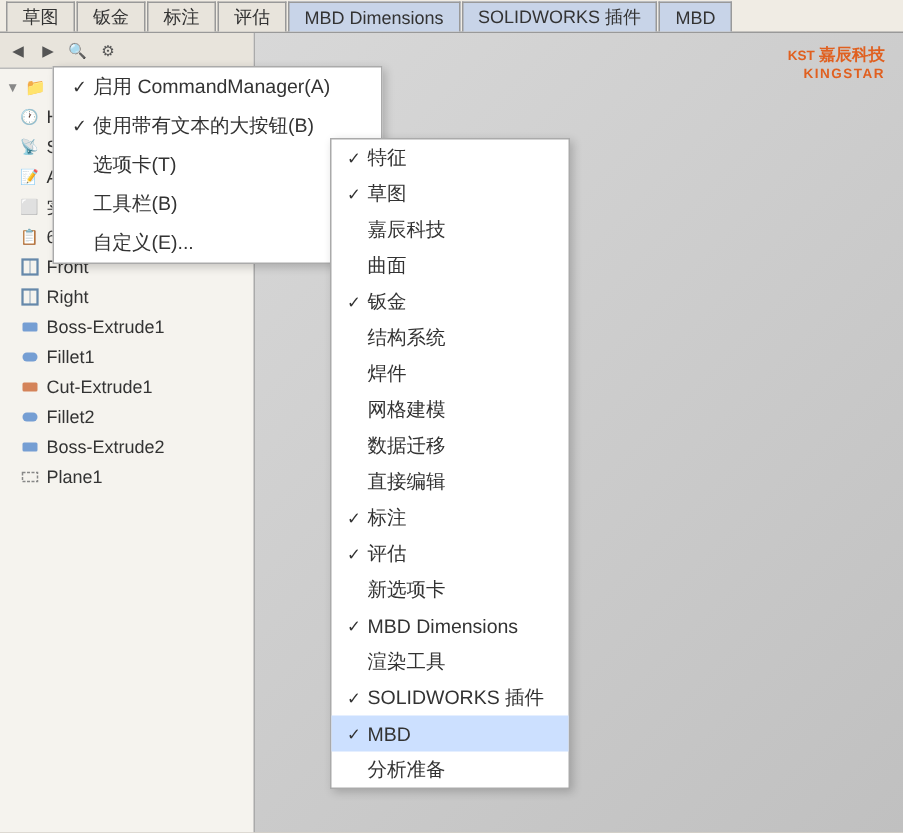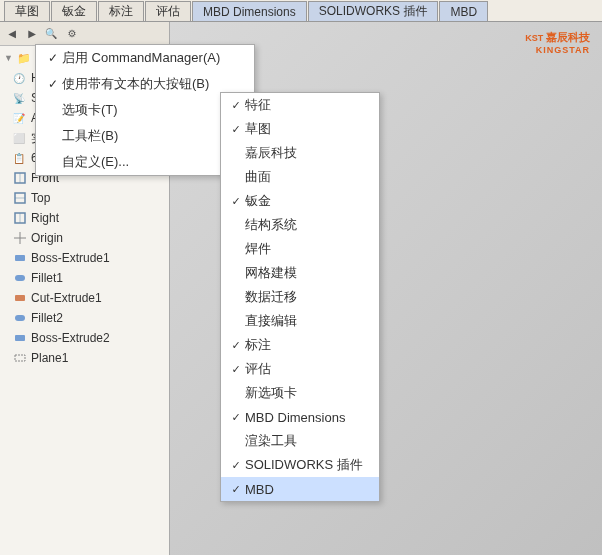--- a/index.html
+++ b/index.html
@@ -279,44 +279,24 @@
               <line x1="6" y1="1" x2="6" y2="11" stroke="#6688aa" stroke-width="0.5"></line>
             </svg>
         </span>
         <span>Front</span>
       </div>
       <div class="tree-item tree-indent-1">
         <span class="expander"></span>
         <span class="icon">
           <svg width="12" height="12" viewBox="0 0 12 12">
               <rect x="1" y="1" width="10" height="10" fill="none" stroke="#6688aa" stroke-width="1.5"></rect>
-              <line x1="1" y1="6" x2="11" y2="6" stroke="#6688aa" stroke-width="0.5"></line>
-            </svg>
-        </span>
-        <span>Top</span>
-      </div>
-      <div class="tree-item tree-indent-1">
-        <span class="expander"></span>
-        <span class="icon">
-          <svg width="12" height="12" viewBox="0 0 12 12">
-              <rect x="1" y="1" width="10" height="10" fill="none" stroke="#6688aa" stroke-width="1.5"></rect>
               <line x1="6" y1="1" x2="6" y2="11" stroke="#6688aa" stroke-width="0.5"></line>
             </svg>
         </span>
         <span>Right</span>
-      </div>
-      <div class="tree-item tree-indent-1">
-        <span class="expander"></span>
-        <span class="icon">
-          <svg width="12" height="12" viewBox="0 0 12 12">
-              <line x1="6" y1="0" x2="6" y2="12" stroke="#888" stroke-width="1"></line>
-              <line x1="0" y1="6" x2="12" y2="6" stroke="#888" stroke-width="1"></line>
-            </svg>
-        </span>
-        <span>Origin</span>
       </div>
       <div class="tree-item tree-indent-1">
         <span class="expander"></span>
         <span class="icon">
           <svg width="12" height="12" viewBox="0 0 12 12">
               <rect x="1" y="3" width="10" height="6" fill="#5588cc" opacity="0.8" rx="1"></rect>
             </svg>
         </span>
         <span>Boss-Extrude1</span>
       </div>
@@ -491,17 +471,21 @@
       <div class="submenu-toolbar-item">
         <span class="submenu-check">✓</span>
         <span>SOLIDWORKS 插件</span>
       </div>
 
       <div class="submenu-toolbar-item highlighted">
         <span class="submenu-check">✓</span>
         <span>MBD</span>
       </div>
 
+      <div class="submenu-toolbar-item">
+        <span class="submenu-check"></span>
+        <span>分析准备</span>
+      </div>
     </div>
 
   </div>
 
 </div>
 
 </body></html>

